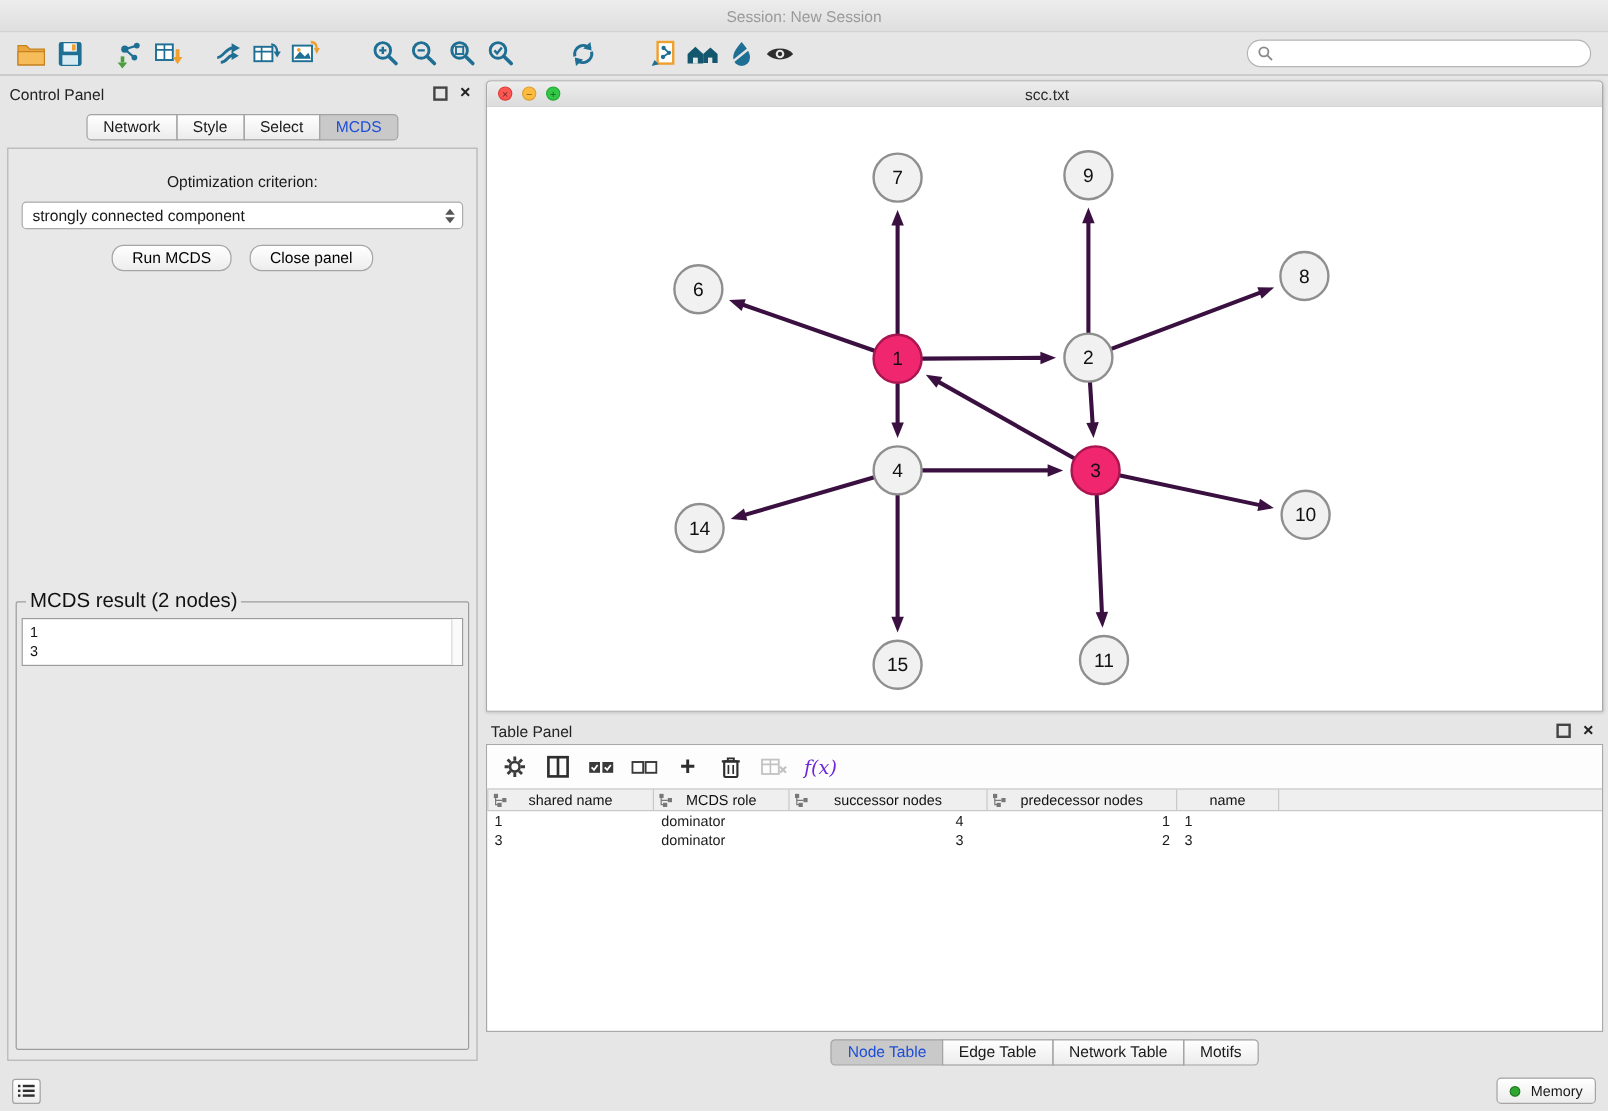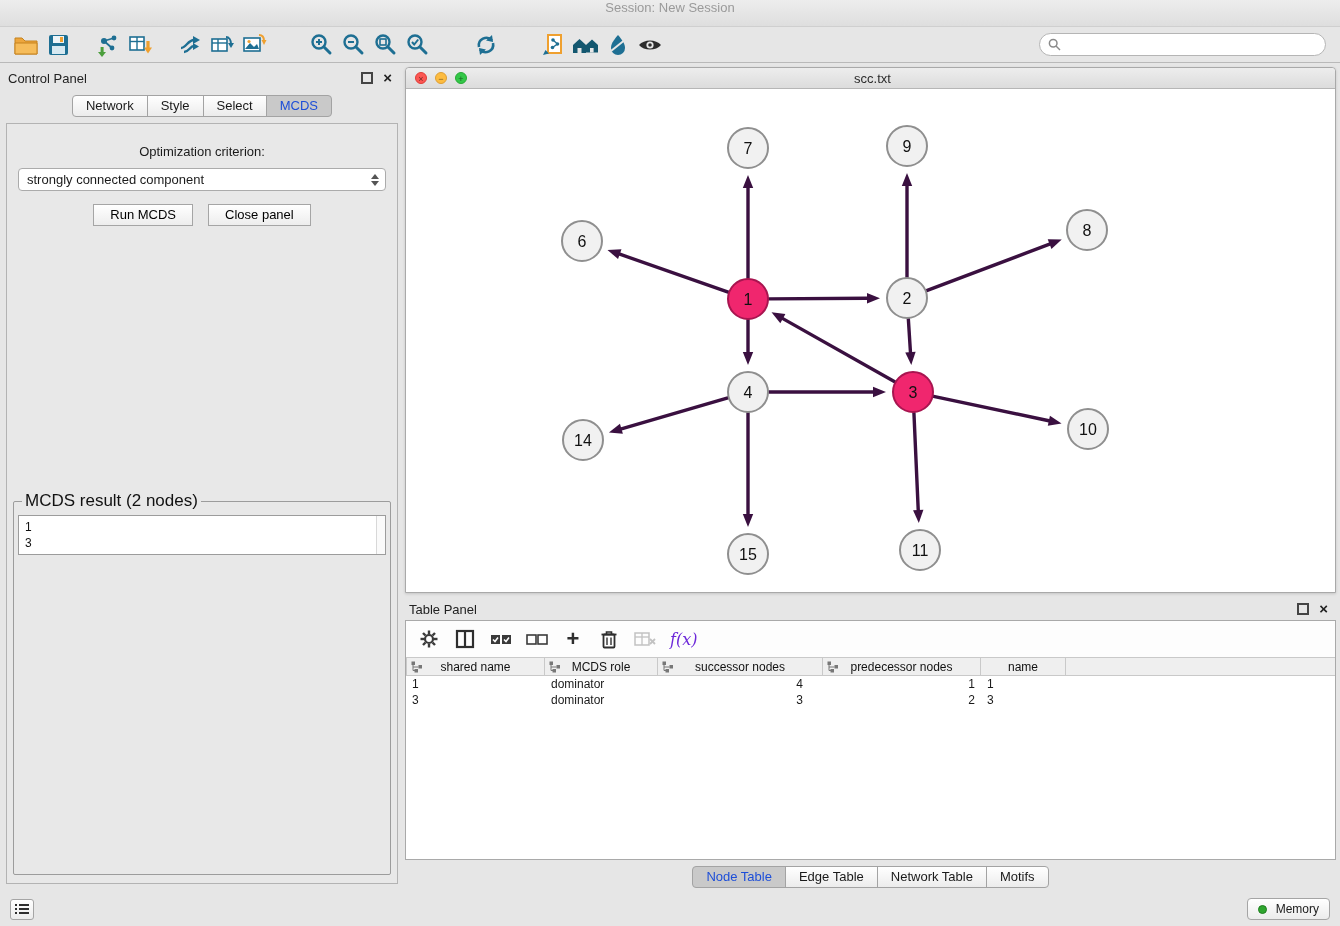--- a/index.html
+++ b/index.html
@@ -2,21 +2,21 @@
 <html><head>
 <meta charset="utf-8">
 <style>
   * { box-sizing: border-box; margin: 0; padding: 0; }
   html,body { width:1340px; height:926px; overflow:hidden; }
   body { font-family:"Liberation Sans", sans-serif; background:#e6e6e6; color:#1a1a1a; }
   .app { width:1340px; height:926px; display:flex; flex-direction:column; background:#e6e6e6; }
 
   
   .titlebar { height:27px; background:linear-gradient(#ededed,#dedede); border-bottom:1px solid #cfcfcf;
-              display:flex; align-items:flex-start; justify-content:center; }
+              display:flex; align-items:center; justify-content:center; }
   .titlebar span { font-size:13px; color:#9a9a9a; }
 
   
   .toolbar { height:36px; background:#e6e6e6; border-bottom:1px solid #b9b9b9;
              display:flex; align-items:center; padding:0 10px; position:relative; }
   .tb-btn { width:32px; height:30px; display:flex; align-items:center; justify-content:center; cursor:default; }
   .tb-gap { width:18px; }
   .search-wrap { position:absolute; right:14px; top:6px; width:287px; height:23px; background:#fff;
                  border:1px solid #b5b5b5; border-radius:12px; display:flex; align-items:center; padding:0 8px; }
   .search-wrap input { border:none; outline:none; flex:1; font-size:12px; background:transparent; margin-left:5px; }
@@ -42,21 +42,21 @@
   .cp-content { flex:1; border:1px solid #b3b3b3; margin:6px 2px 8px 2px; background:#e8e8e8;
                 display:flex; flex-direction:column; align-items:center; }
   .opt-label { font-size:13px; margin-top:20px; }
   .dropdown { width:368px; height:23px; margin-top:9px; background:#fff; border:1px solid #ababab;
               border-radius:4px; display:flex; align-items:center; padding:0 4px 0 8px; font-size:13px; }
   .dropdown .dd-text { flex:1; }
   .stepper { display:flex; flex-direction:column; gap:2px; align-items:center; padding-right:2px; }
   .tri-up { width:0; height:0; border-left:4px solid transparent; border-right:4px solid transparent; border-bottom:5px solid #555; }
   .tri-dn { width:0; height:0; border-left:4px solid transparent; border-right:4px solid transparent; border-top:5px solid #555; }
   .cp-buttons { display:flex; gap:15px; margin-top:13px; }
-  .aq-btn { background:linear-gradient(#ffffff,#ededed); border:1px solid #a5a5a5; border-radius:0;
+  .aq-btn { background:linear-gradient(#ffffff,#ededed); border:1px solid #a5a5a5; border-radius:10px;
             font-size:13px; padding:2px 16px 3px 16px; font-family:"Liberation Sans",sans-serif; }
   .cp-fieldset { margin-top:auto; width:378px; height:384px; border:1px solid #9c9c9c; border-radius:2px;
                  margin-bottom:8px; padding:4px; }
   .cp-fieldset legend { font-size:17px; color:#111; padding:0 3px; margin-left:4px; }
   .result-box { width:100%; height:100%; background:#fff; border:1px solid #9c9c9c; position:relative;
                 font-size:12px; line-height:16px; padding:3px 6px; color:#111; }
   .result-box .vscroll { position:absolute; top:0; right:0; width:9px; height:100%; background:#fafafa; border-left:1px solid #d8d8d8; }
 
   
   .net-window { height:526px; border:1px solid #a9a9a9; border-radius:4px 4px 0 0; background:#fff;

